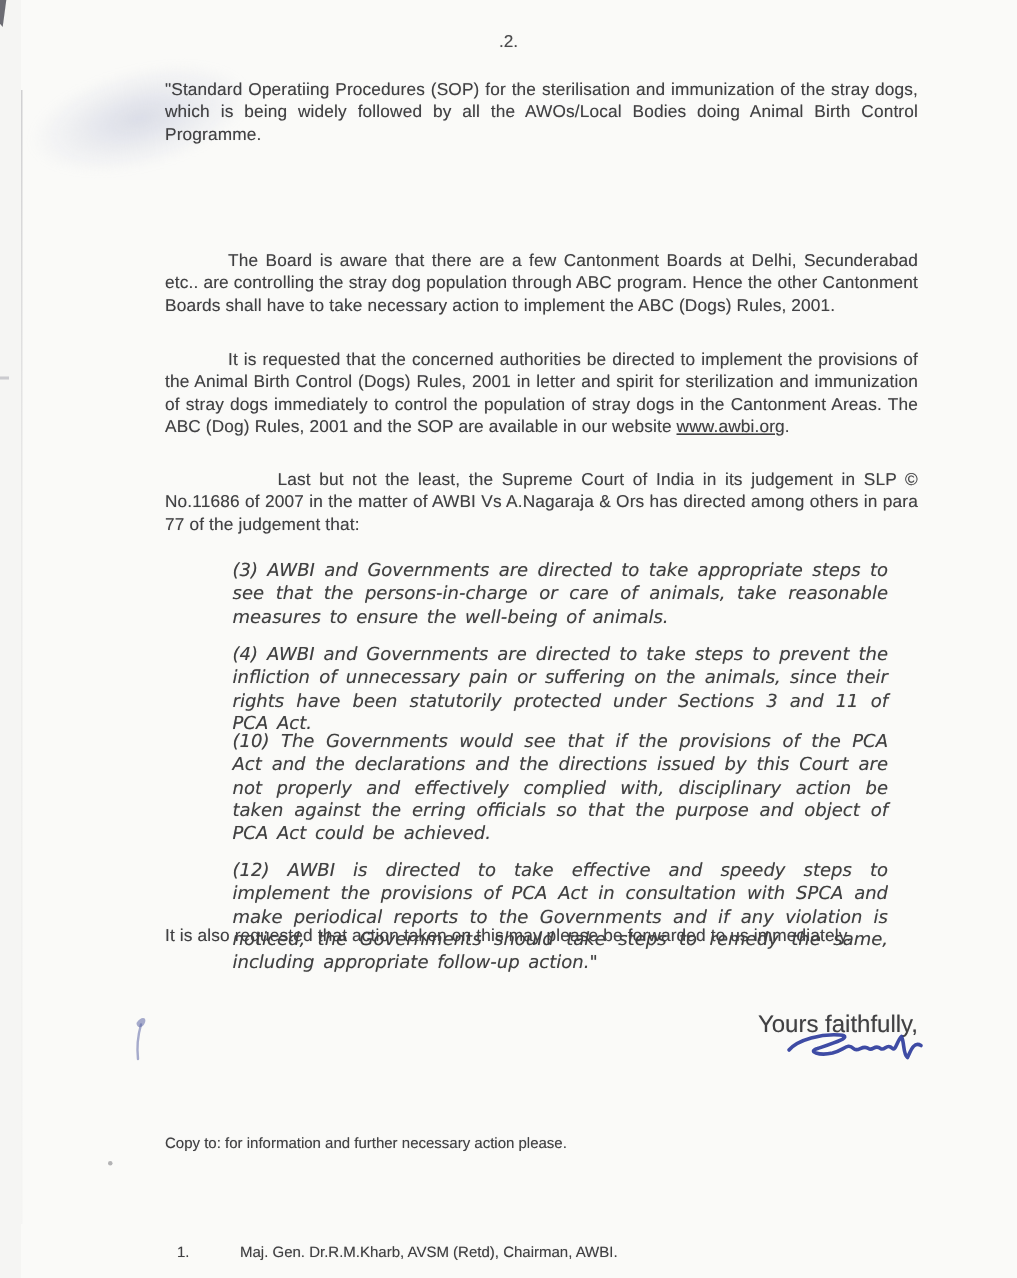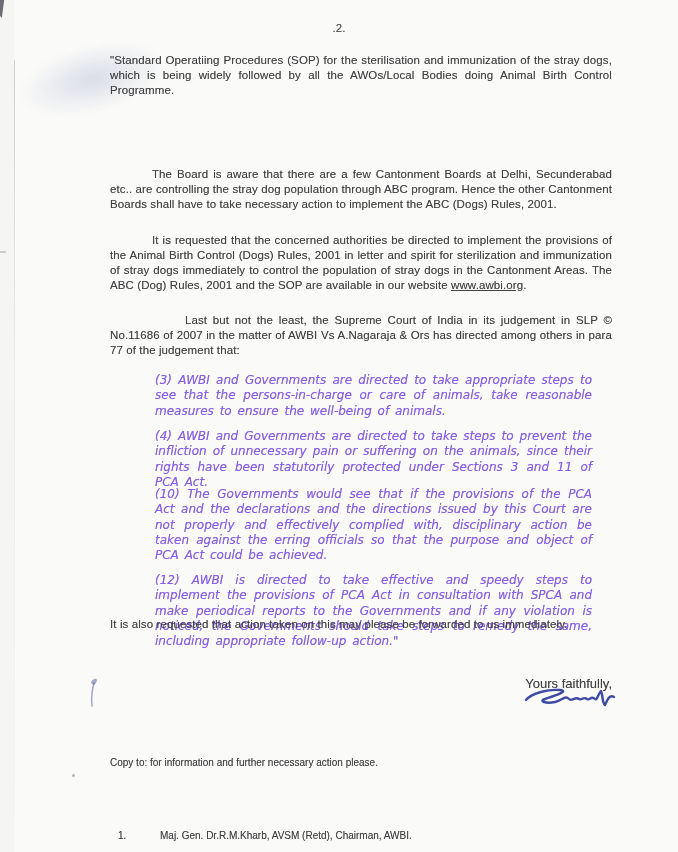--- a/index.html
+++ b/index.html
@@ -35,29 +35,29 @@
   .ind{text-indent:42px;}
   .ind-lg{text-indent:75px;}
   .pageno{
     position:absolute;left:0;top:22px;width:678px;text-align:center;
     font-size:11.5px;color:#4a4a4c;text-shadow:0 0 .5px rgba(65,65,67,.4);
   }
   .quote{
     position:absolute;left:155px;width:437px;
     font-size:12px;line-height:15.3px;font-style:italic;
     word-spacing:2px;text-align:justify;
-    color:#8b5cf6;
+    color:#404040;
     text-shadow:0 0 .5px rgba(55,55,60,.45);
     font-family:"DejaVu Sans","Liberation Sans",sans-serif;
   }
   .plain{text-align:left;}
   .link{text-decoration:underline;}
   .sign-line{
     position:absolute;left:440px;width:172px;text-align:right;
-    font-size:13px;line-height:15px;color:#414143;
+    font-size:16px;line-height:15px;color:#414143;
     text-shadow:0 0 .5px rgba(65,65,67,.45);
   }
   .sig-svg{position:absolute;left:522px;top:686px;}
   .ink-mark-svg{position:absolute;left:82px;top:674px;}
   .copy-row{
     position:absolute;left:118px;width:500px;
     font-size:10px;line-height:15px;color:#414143;
     text-shadow:0 0 .5px rgba(65,65,67,.45);
   }
   .copy-row .num{display:inline-block;width:42px;}

